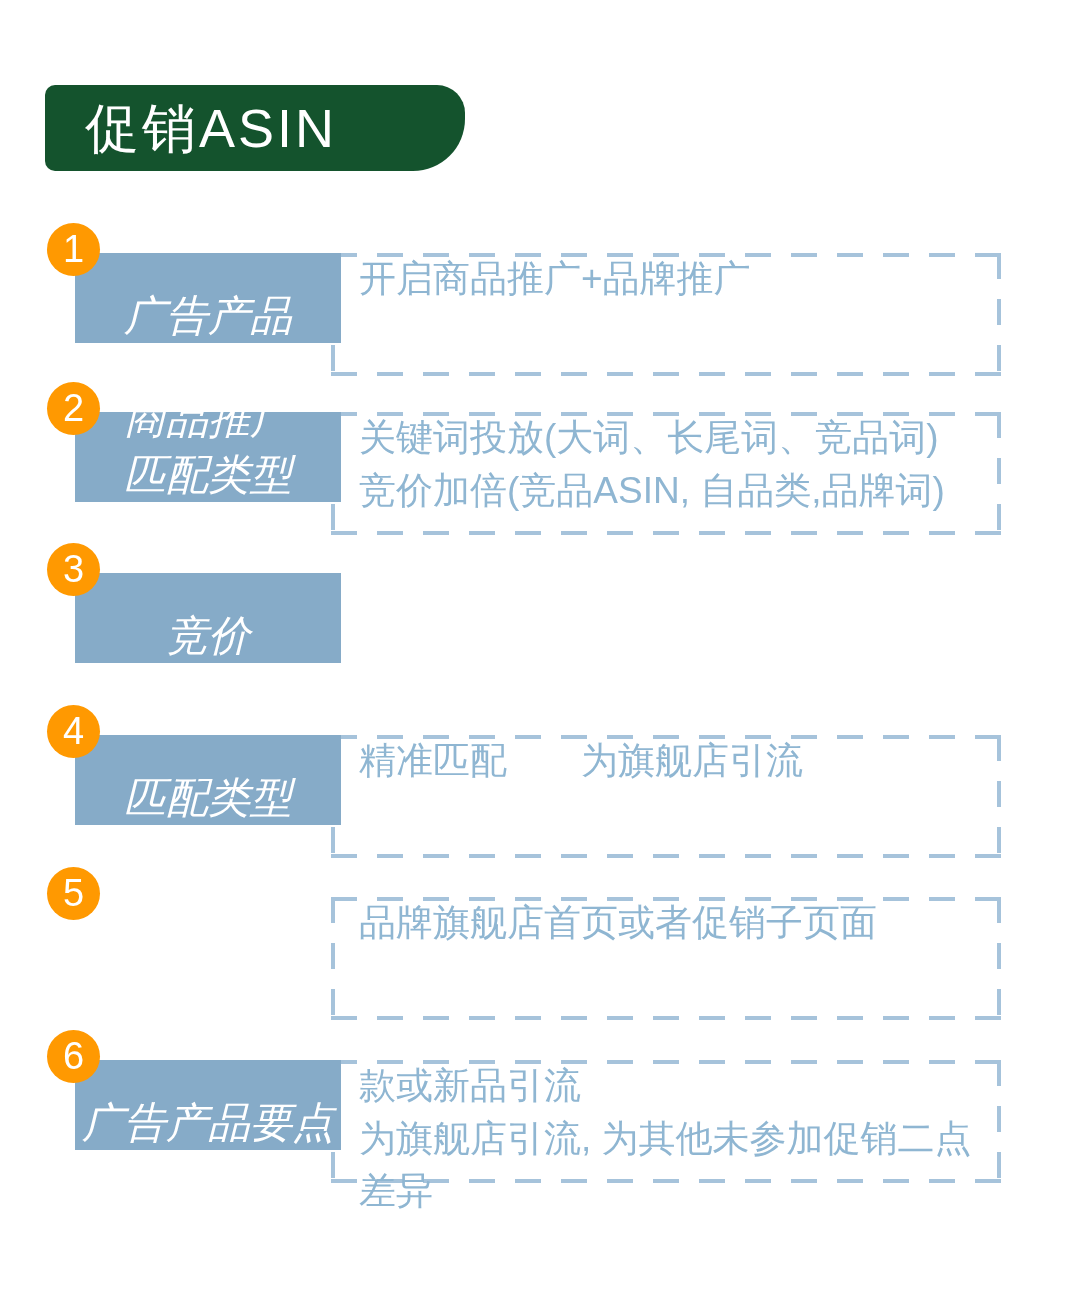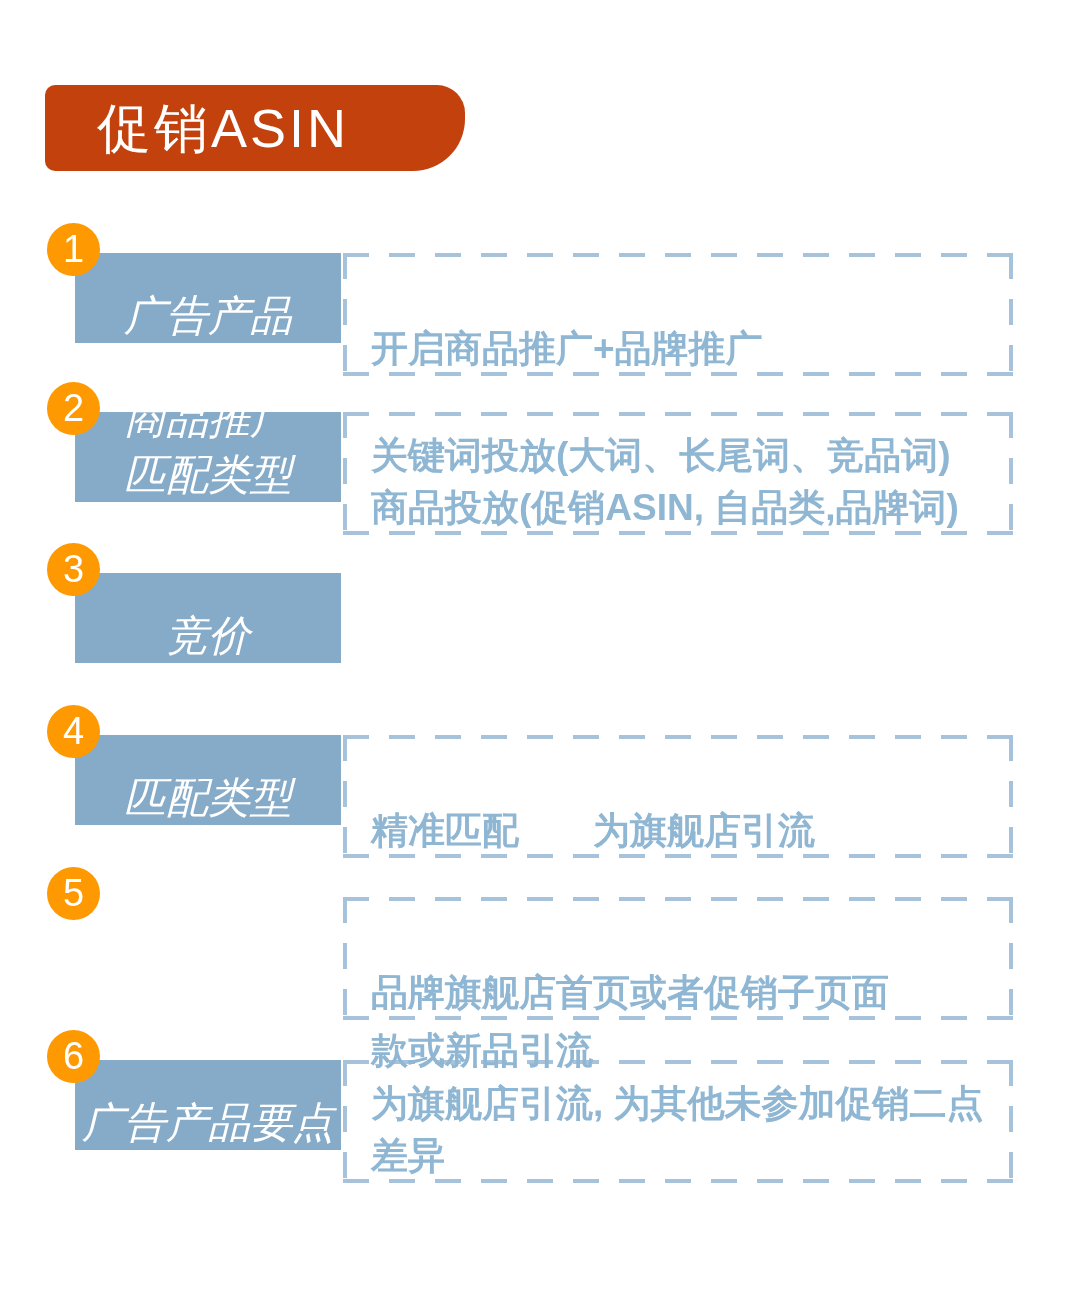--- a/index.html
+++ b/index.html
@@ -16,26 +16,26 @@
     overflow: hidden;
   }
 
   
   .header-badge {
     position: absolute;
     left: 45px;
     top: 85px;
     width: 420px;
     height: 86px;
-    background: #c2410c;
+    background: #14532d;
     border-radius: 10px 28px 52px 10px;
     color: #ffffff;
     font-size: 54px;
     line-height: 86px;
-    padding-left: 52px;
+    padding-left: 40px;
     box-sizing: border-box;
     letter-spacing: 3px;
   }
 
   
   .row {
     position: absolute;
     left: 0;
     width: 1080px;
     height: 123px;
@@ -77,33 +77,33 @@
     flex-direction: column;
     align-items: center;
     justify-content: flex-end;
     text-align: center;
     z-index: 1;
     font-style: italic;
   }
 
   .content-box {
     position: absolute;
-    left: 343px;
+    left: 331px;
     top: 0;
     width: 670px;
     height: 123px;
     box-sizing: border-box;
     padding-left: 28px;
     padding-right: 14px;
     display: flex;
     flex-direction: column;
-    justify-content: flex-end;
+    justify-content: flex-start;
     color: #8FB6D2;
     font-size: 37px;
-    font-weight: bold;
+    font-weight: normal;
     line-height: 1.42;
     
     background-image:
       repeating-linear-gradient(90deg,  #A6C3DB 0 26px, transparent 26px 46px),
       repeating-linear-gradient(90deg,  #A6C3DB 0 26px, transparent 26px 46px),
       repeating-linear-gradient(180deg, #A6C3DB 0 26px, transparent 26px 46px),
       repeating-linear-gradient(180deg, #A6C3DB 0 26px, transparent 26px 46px);
     background-position: left top, left bottom, left top, right top;
     background-size: 100% 4px, 100% 4px, 4px 100%, 4px 100%;
     background-repeat: no-repeat;
@@ -129,21 +129,21 @@
   </div>
 
   <div class="row row-2">
     <div class="num-badge">2</div>
     <div class="label-box">
       <div>商品推广</div>
       <div>匹配类型</div>
     </div>
     <div class="content-box">
       <div>关键词投放(大词、长尾词、竞品词)</div>
-      <div>商品投放(促销ASIN, 自品类,品牌词)</div>
+      <div>竞价加倍(竞品ASIN, 自品类,品牌词)</div>
     </div>
   </div>
 
   <div class="row row-3">
     <div class="num-badge">3</div>
     <div class="label-box">
       <div>竞价</div>
     </div>
   </div>
 

